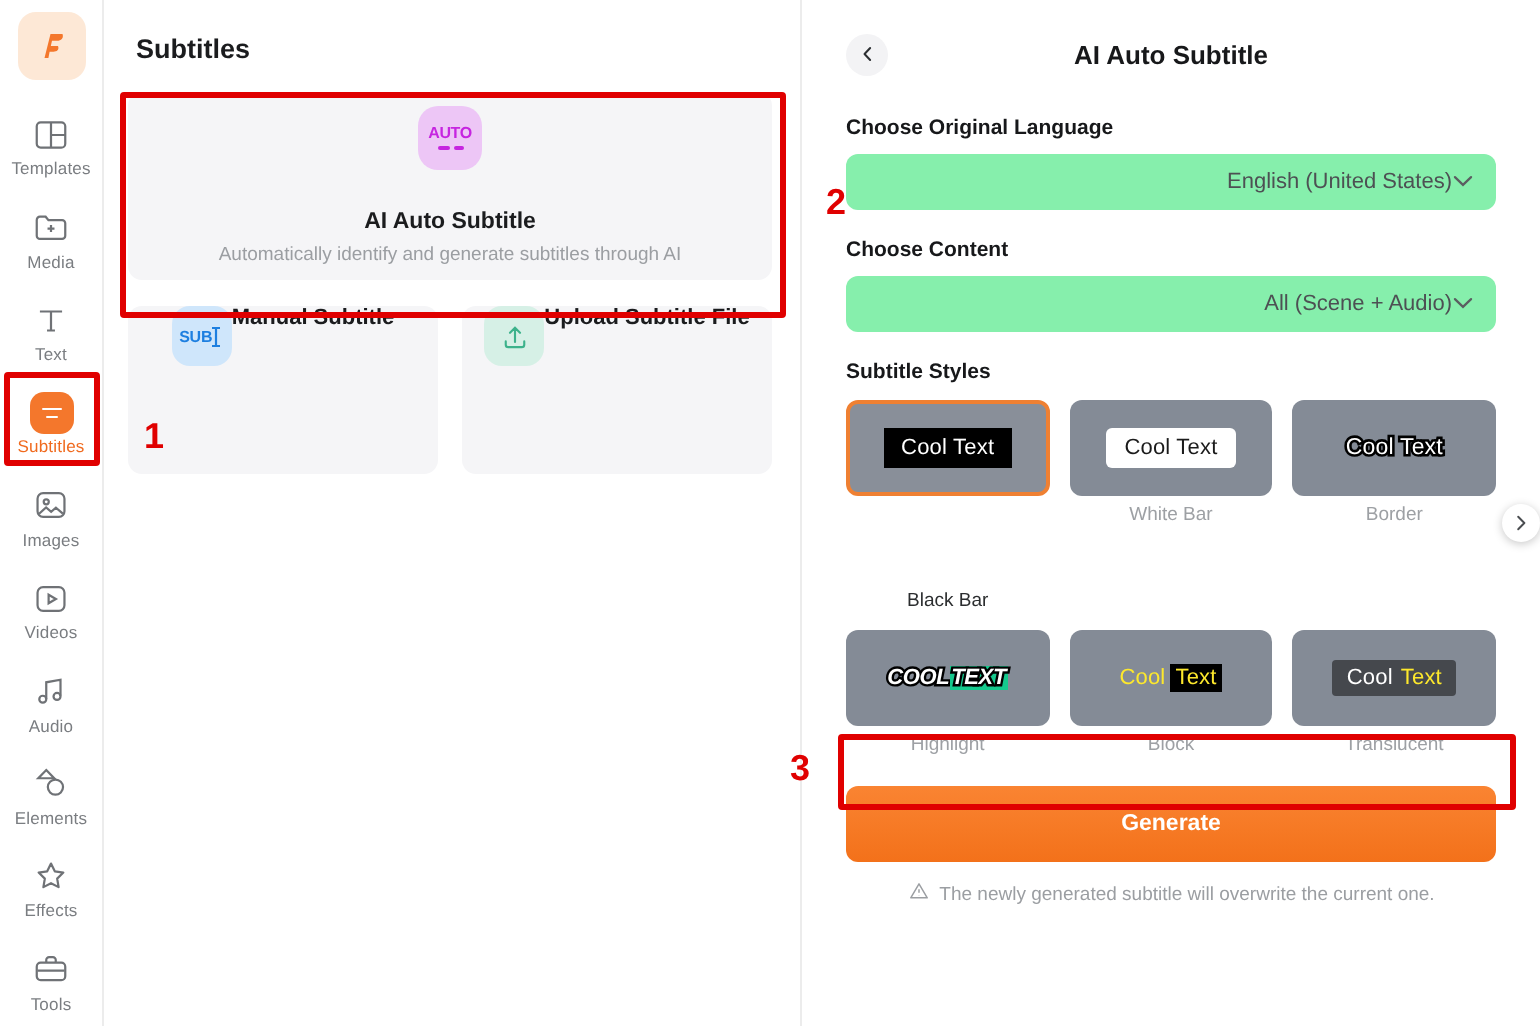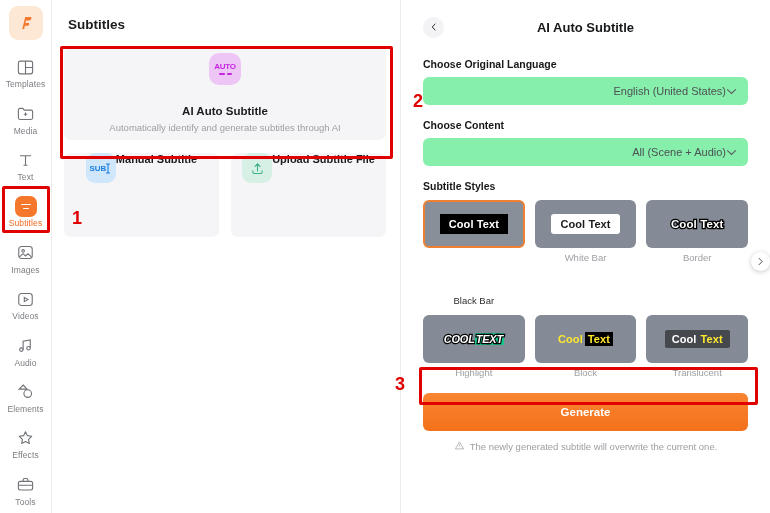--- a/index.html
+++ b/index.html
@@ -234,21 +234,21 @@
   }
   .style-name {
     text-align: center;
     font-size: 9.5px;
     color: #9da0a4;
     margin-top: 4px;
   }
   .style-cell.selected .style-name { color: #2b2d2f; margin-top: 47px; }
 
   
-  .tx { font-size: 11px; font-weight: bold; letter-spacing: 0.1px; white-space: nowrap; }
+  .tx { font-size: 11px; font-weight: normal; letter-spacing: 0.1px; white-space: nowrap; }
   .tb-blackbar { background: #000; color: #fff; padding: 4px 9px; }
   .tb-whitebar { background: #fff; color: #1b1b1b; padding: 4px 9px; border-radius: 3px; }
   .tb-border { color: #fff; -webkit-text-stroke: 2.6px #000; paint-order: stroke fill; font-size: 11.5px; }
   .tb-highlight { font-size: 11px; font-weight: bold; letter-spacing: -0.2px; font-style: italic; }
   .tb-highlight .w1 { color: #fff; -webkit-text-stroke: 2.4px #000; paint-order: stroke fill; }
   .tb-highlight .w2 { background: #15c98d; color: #fff; -webkit-text-stroke: 2.4px #000; paint-order: stroke fill; padding: 0 1px; }
   .tb-block .w1 { color: #fde82c; }
   .tb-block .w2 { color: #fde82c; background: #000; padding: 1px 3px; margin-left: 2px; }
   .tb-trans { background: rgba(30,30,32,0.62); padding: 3px 7px; border-radius: 2px; }
   .tb-trans .w1 { color: #fff; }

